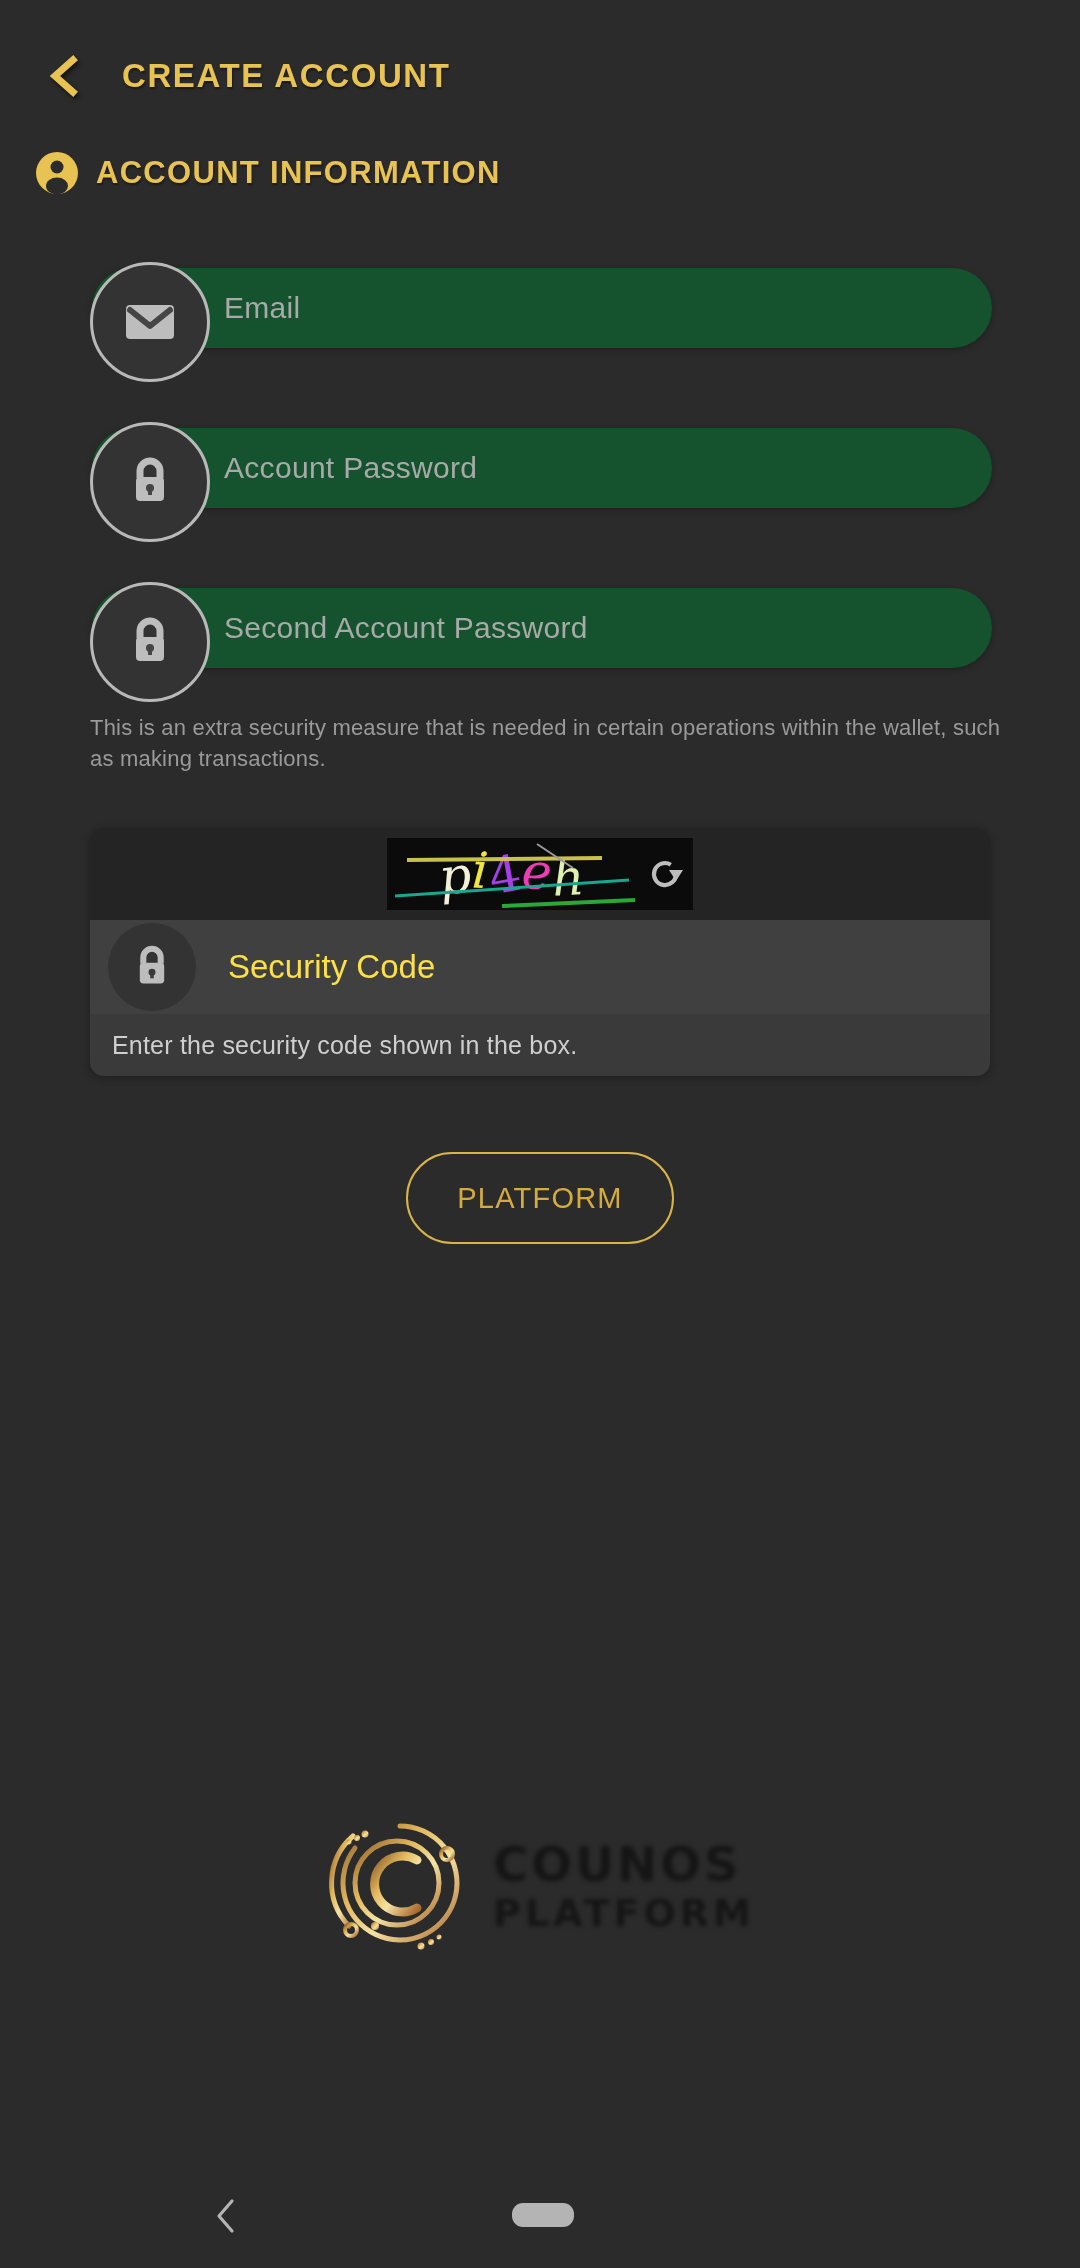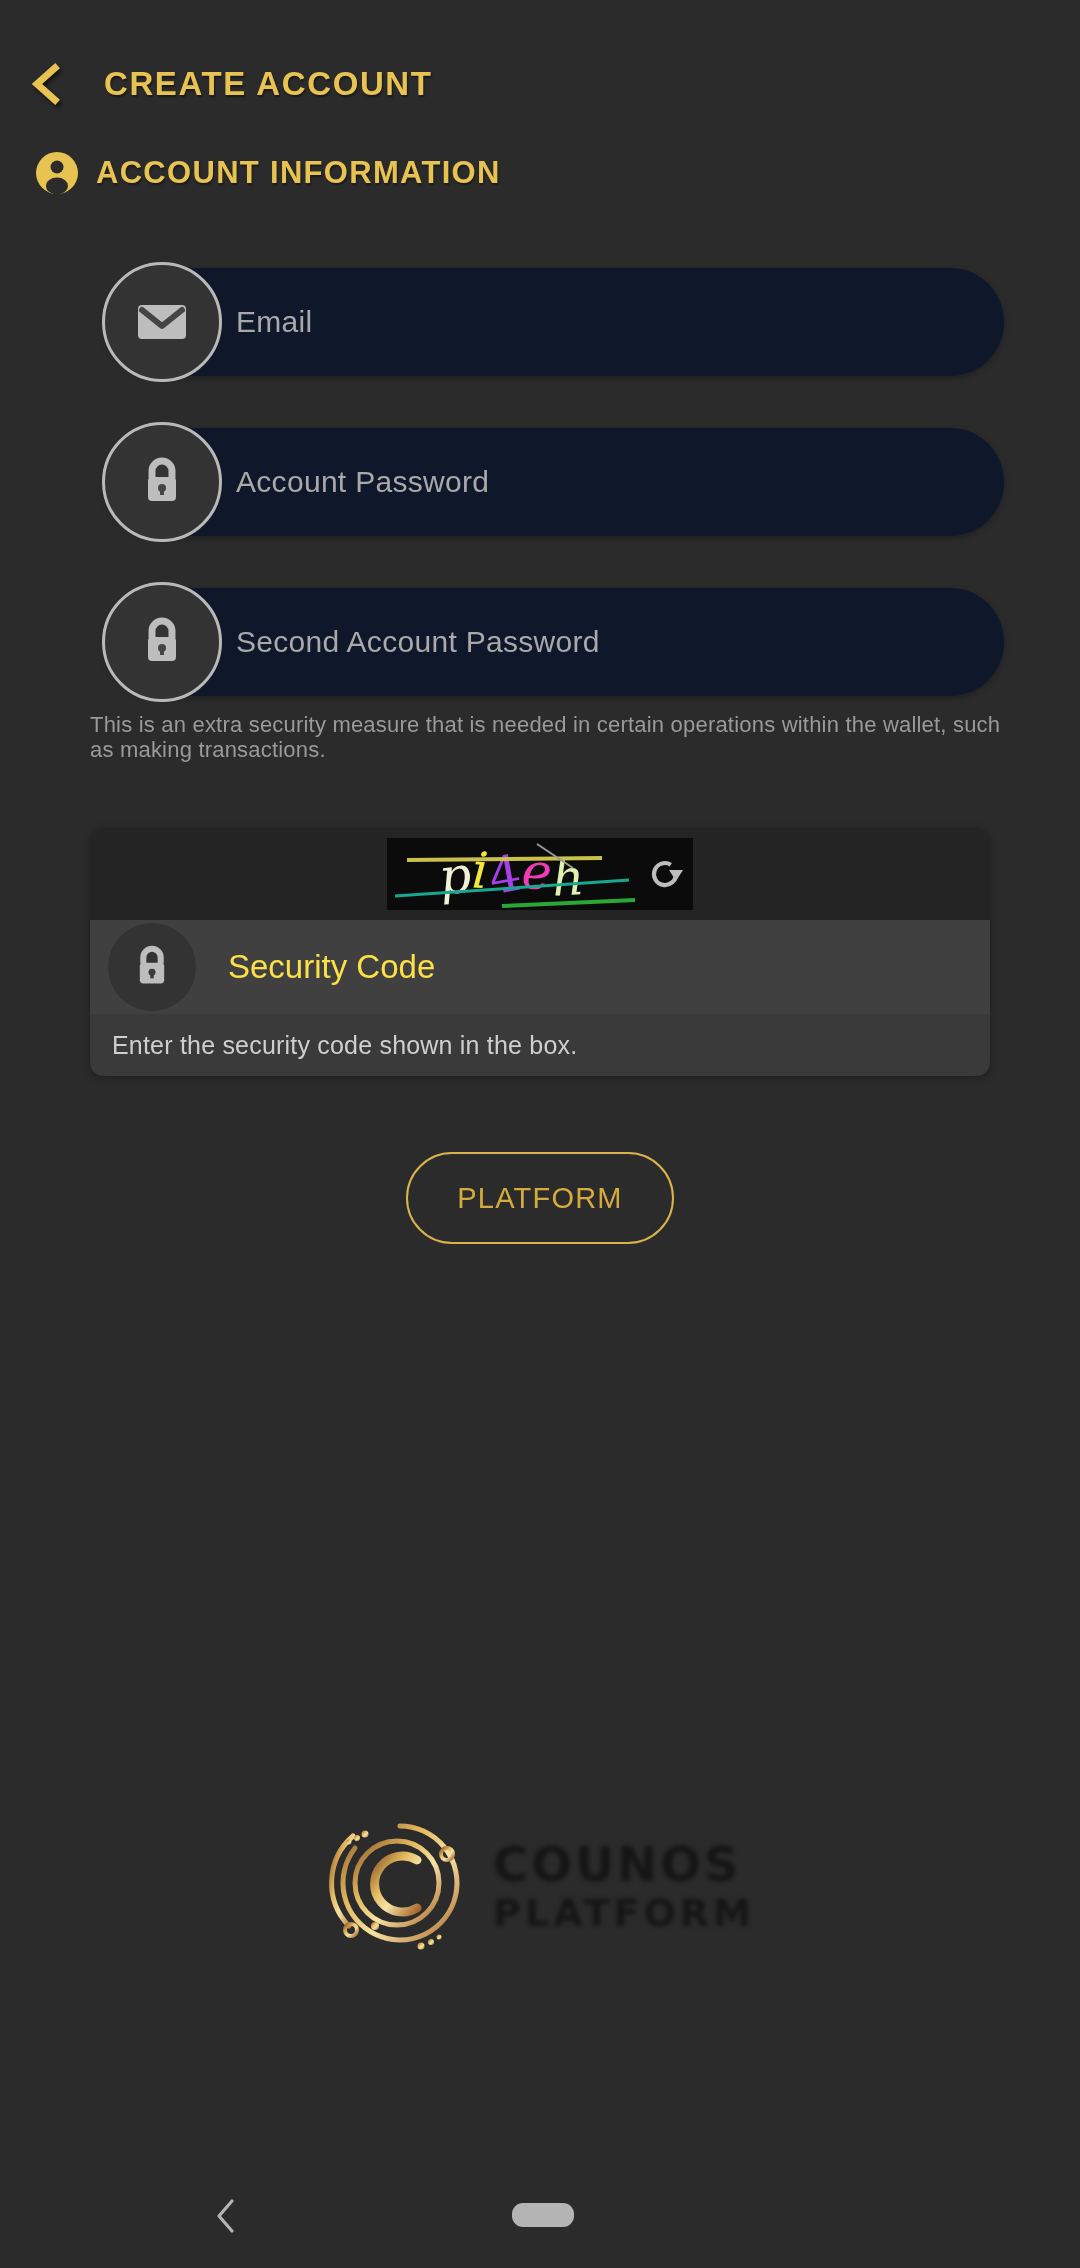--- a/index.html
+++ b/index.html
@@ -16,26 +16,26 @@
     position: relative;
     width: 1080px;
     height: 2268px;
     background: #2b2b2b;
   }
 
   
   .header {
     position: absolute;
     left: 0;
-    top: 44px;
+    top: 36px;
     width: 1080px;
     height: 80px;
     display: flex;
     align-items: center;
-    padding-left: 24px;
+    padding-left: 42px;
   }
   .back-chevron {
     width: 44px;
     height: 44px;
     display: flex;
     align-items: center;
     justify-content: center;
     filter: drop-shadow(2px 3px 2px rgba(0,0,0,0.55));
   }
   .header-title {
@@ -66,24 +66,24 @@
     color: #e8c351;
     font-size: 31px;
     font-weight: bold;
     letter-spacing: 1.3px;
     text-shadow: 1px 2px 2px rgba(0,0,0,0.4);
   }
 
   
   .field {
     position: absolute;
-    left: 104px;
+    left: 92px;
     width: 900px;
-    height: 108px;
-    background: #0f172a;
+    height: 80px;
+    background: #14532d;
     border-radius: 54px;
     display: flex;
     align-items: center;
     box-shadow: 0 2px 6px rgba(0,0,0,0.28);
   }
   .field-1 { top: 268px; }
   .field-2 { top: 428px; }
   .field-3 { top: 588px; }
 
   .field-icon-circle {
@@ -108,21 +108,21 @@
   }
 
   
   .helper-text {
     position: absolute;
     left: 90px;
     top: 712px;
     width: 920px;
     color: #9a9a9a;
     font-size: 22px;
-    line-height: 25px;
+    line-height: 31px;
     letter-spacing: 0.2px;
   }
 
   
   .captcha-panel {
     position: absolute;
     left: 90px;
     top: 828px;
     width: 900px;
     border-radius: 14px;

